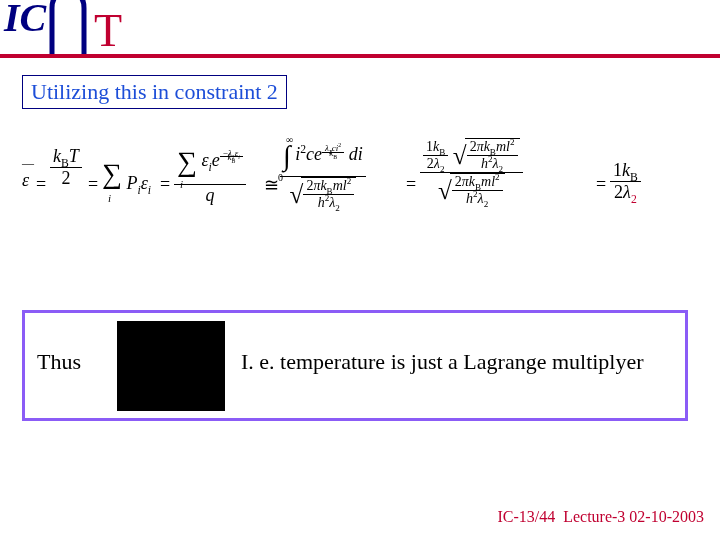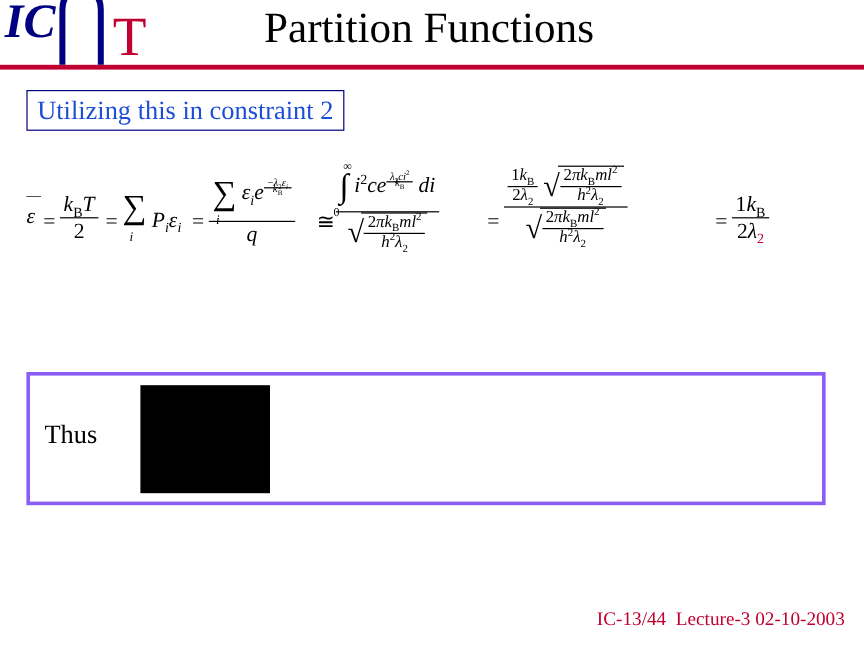--- a/index.html
+++ b/index.html
@@ -159,37 +159,36 @@
 <body>
 
 <div class="header">
   <div class="logo">
     <span class="logo-text-ic">IC</span>
     <svg class="logo-curve" viewBox="0 0 54 70">
       <path d="M 4 66 L 4 20 Q 4 4 20 4 Q 36 4 36 20 L 36 66" stroke="#000080" stroke-width="5" fill="none"></path>
     </svg>
     <span class="logo-text-t">T</span>
   </div>
-  <div class="title">Partition Functions</div>
 </div>
 
 <div class="subtitle-box">
   <span>Utilizing this in constraint 2</span>
 </div>
 
 <div class="equation-row">
 
   <span class="eq-part" style="left:0; top:34px;">
     <span style="position:absolute; top:-14px; left:0; font-size:12px;">—</span>
     <span class="ital">ε</span>
   </span>
 
   <span class="eq-part" style="left:14px; top:38px;">=</span>
 
-  <span class="eq-part" style="left:28px; top:24px;">
+  <span class="eq-part" style="left:28px; top:10px;">
     <span class="frac">
       <span class="num"><span class="ital">k</span><sub>B</sub><span class="ital">T</span></span>
       <span class="den">2</span>
     </span>
   </span>
 
   <span class="eq-part" style="left:66px; top:38px;">=</span>
 
   <span class="eq-part" style="left:80px; top:22px;">
     <span class="bigop">∑</span>
@@ -250,17 +249,18 @@
       <span class="num"><span>1</span><span class="ital">k</span><sub>B</sub></span>
       <span class="den"><span>2</span><span class="ital">λ</span><sub class="redsub">2</sub></span>
     </span>
   </span>
 
 </div>
 
 <div class="thus-box">
   <span class="thus-label">Thus</span>
   <div class="black-square"></div>
+  <span class="thus-text">I. e. temperature is just a Lagrange multiplyer</span>
 </div>
 
 <div class="footer">
   <span>IC-13/44</span>&nbsp;&nbsp;<span>Lecture-3 02-10-2003</span>
 </div>
 
 </body></html>

